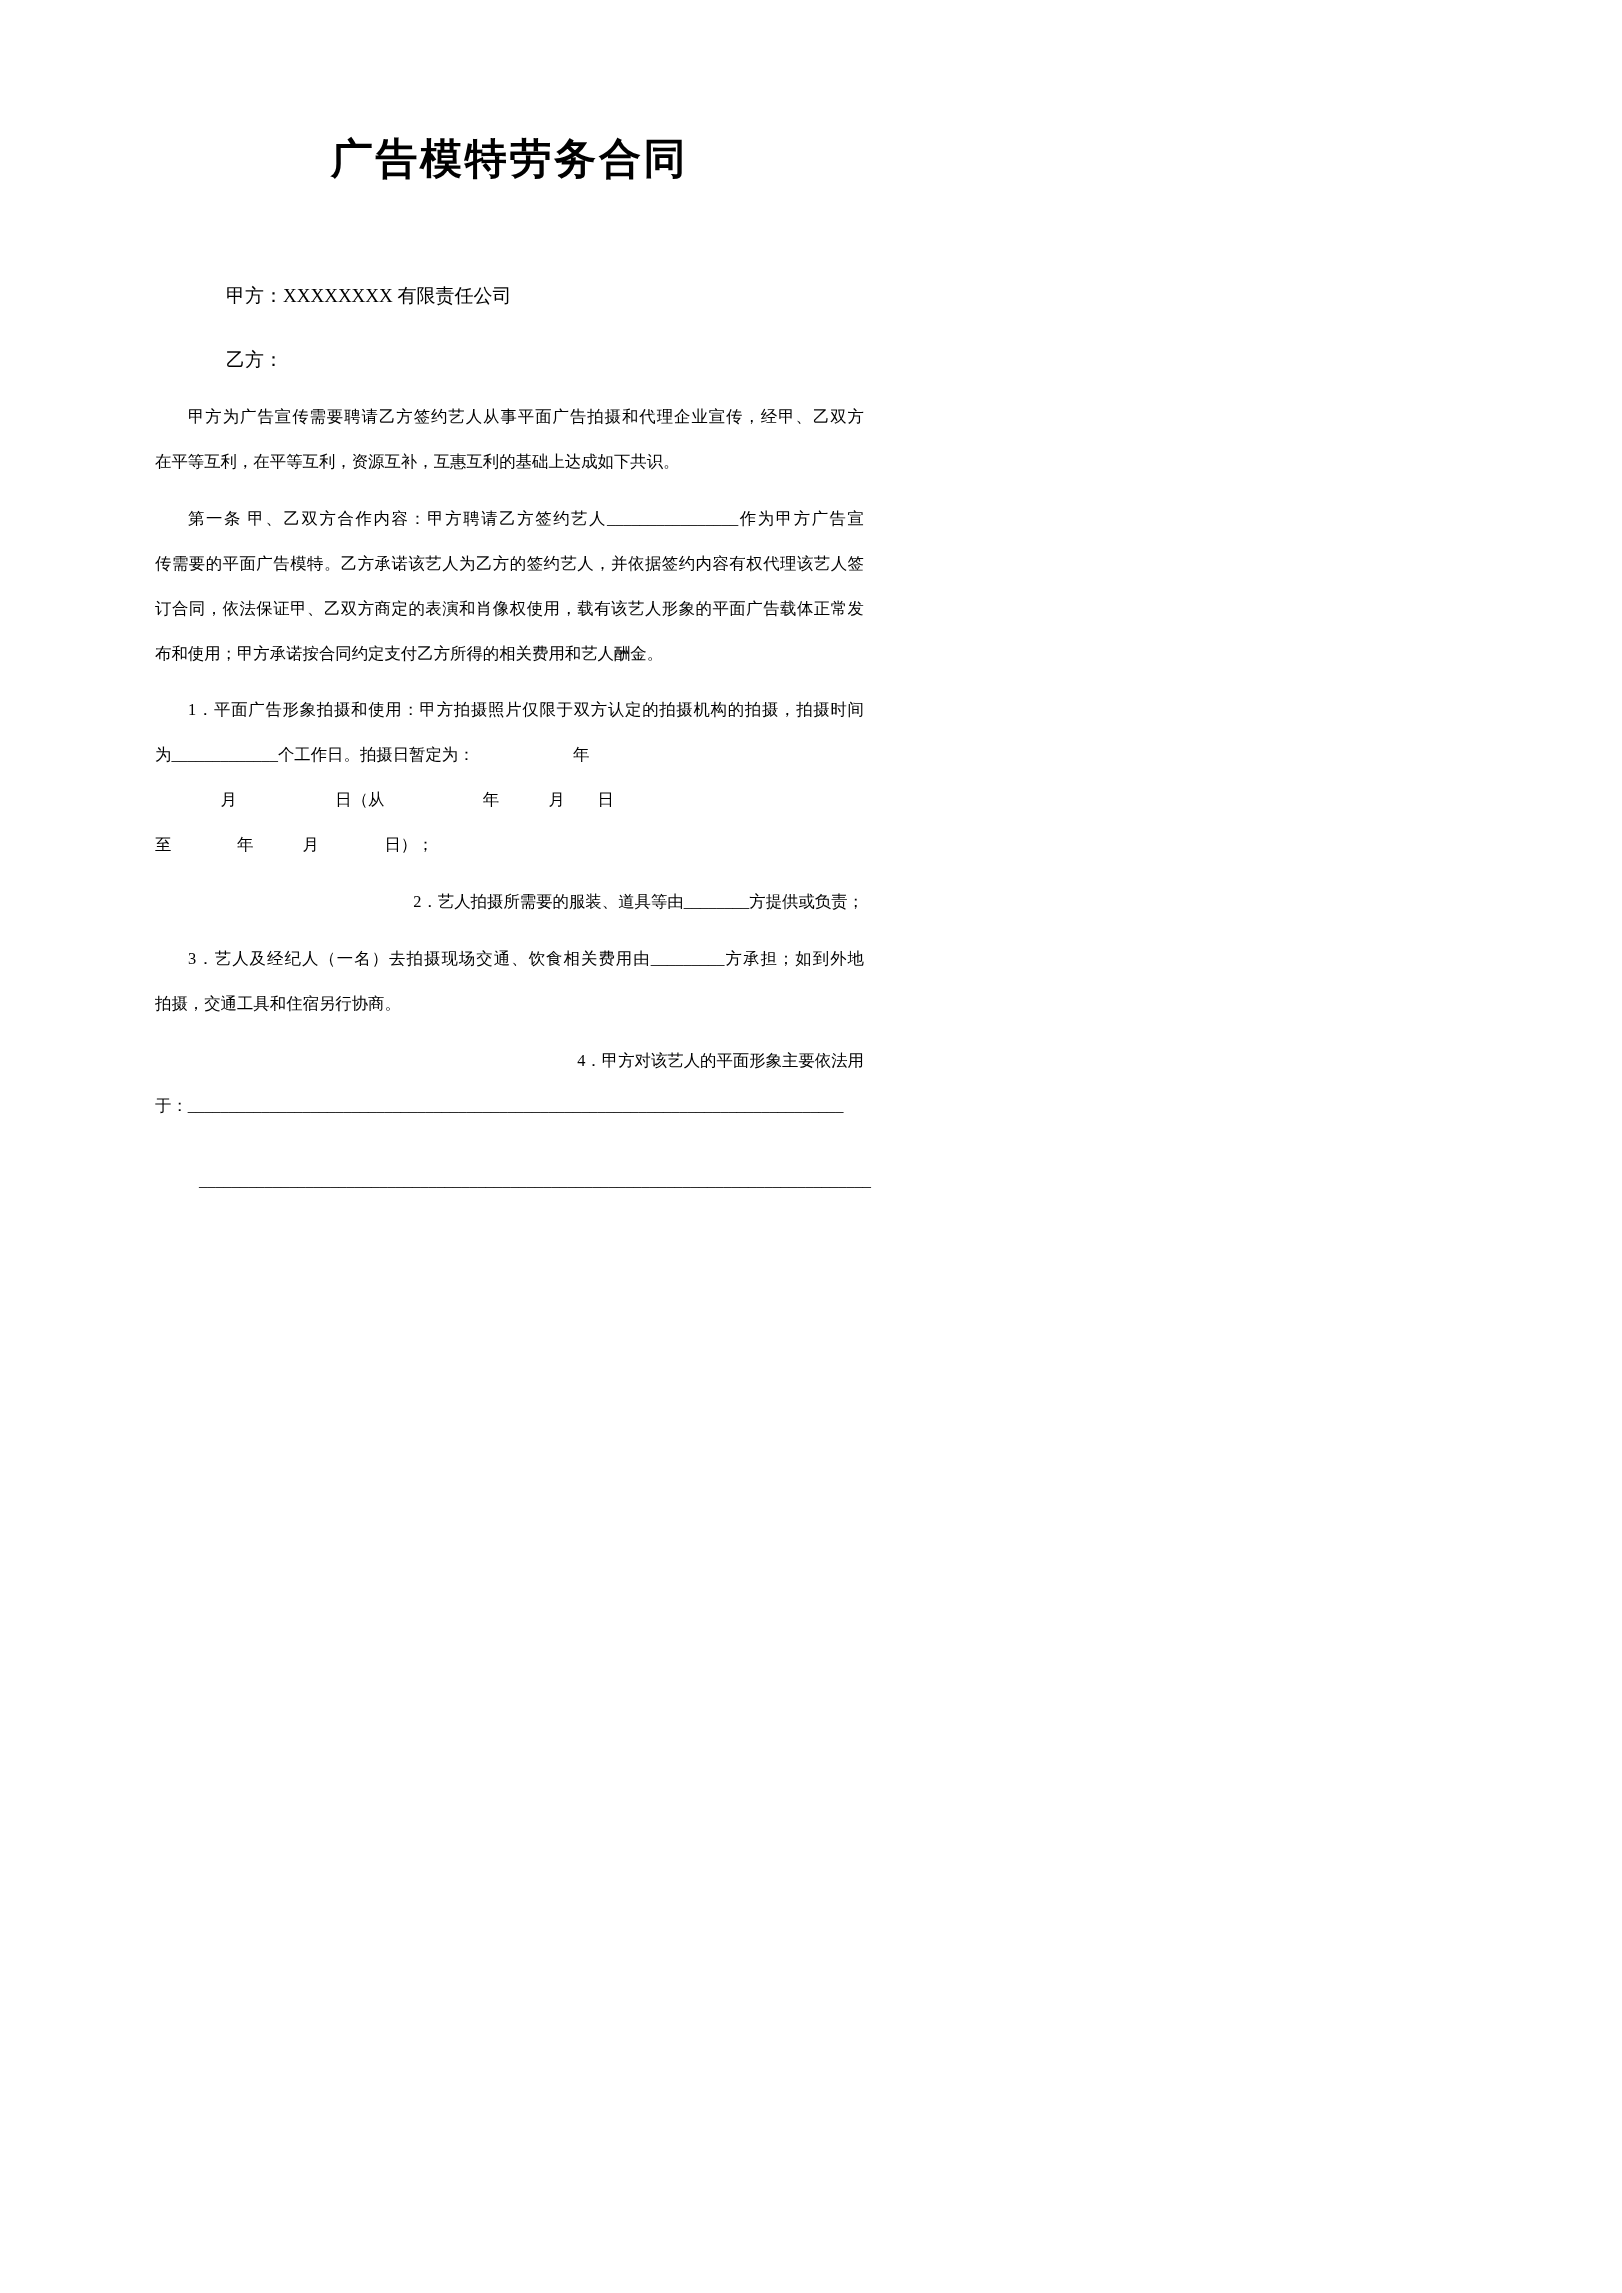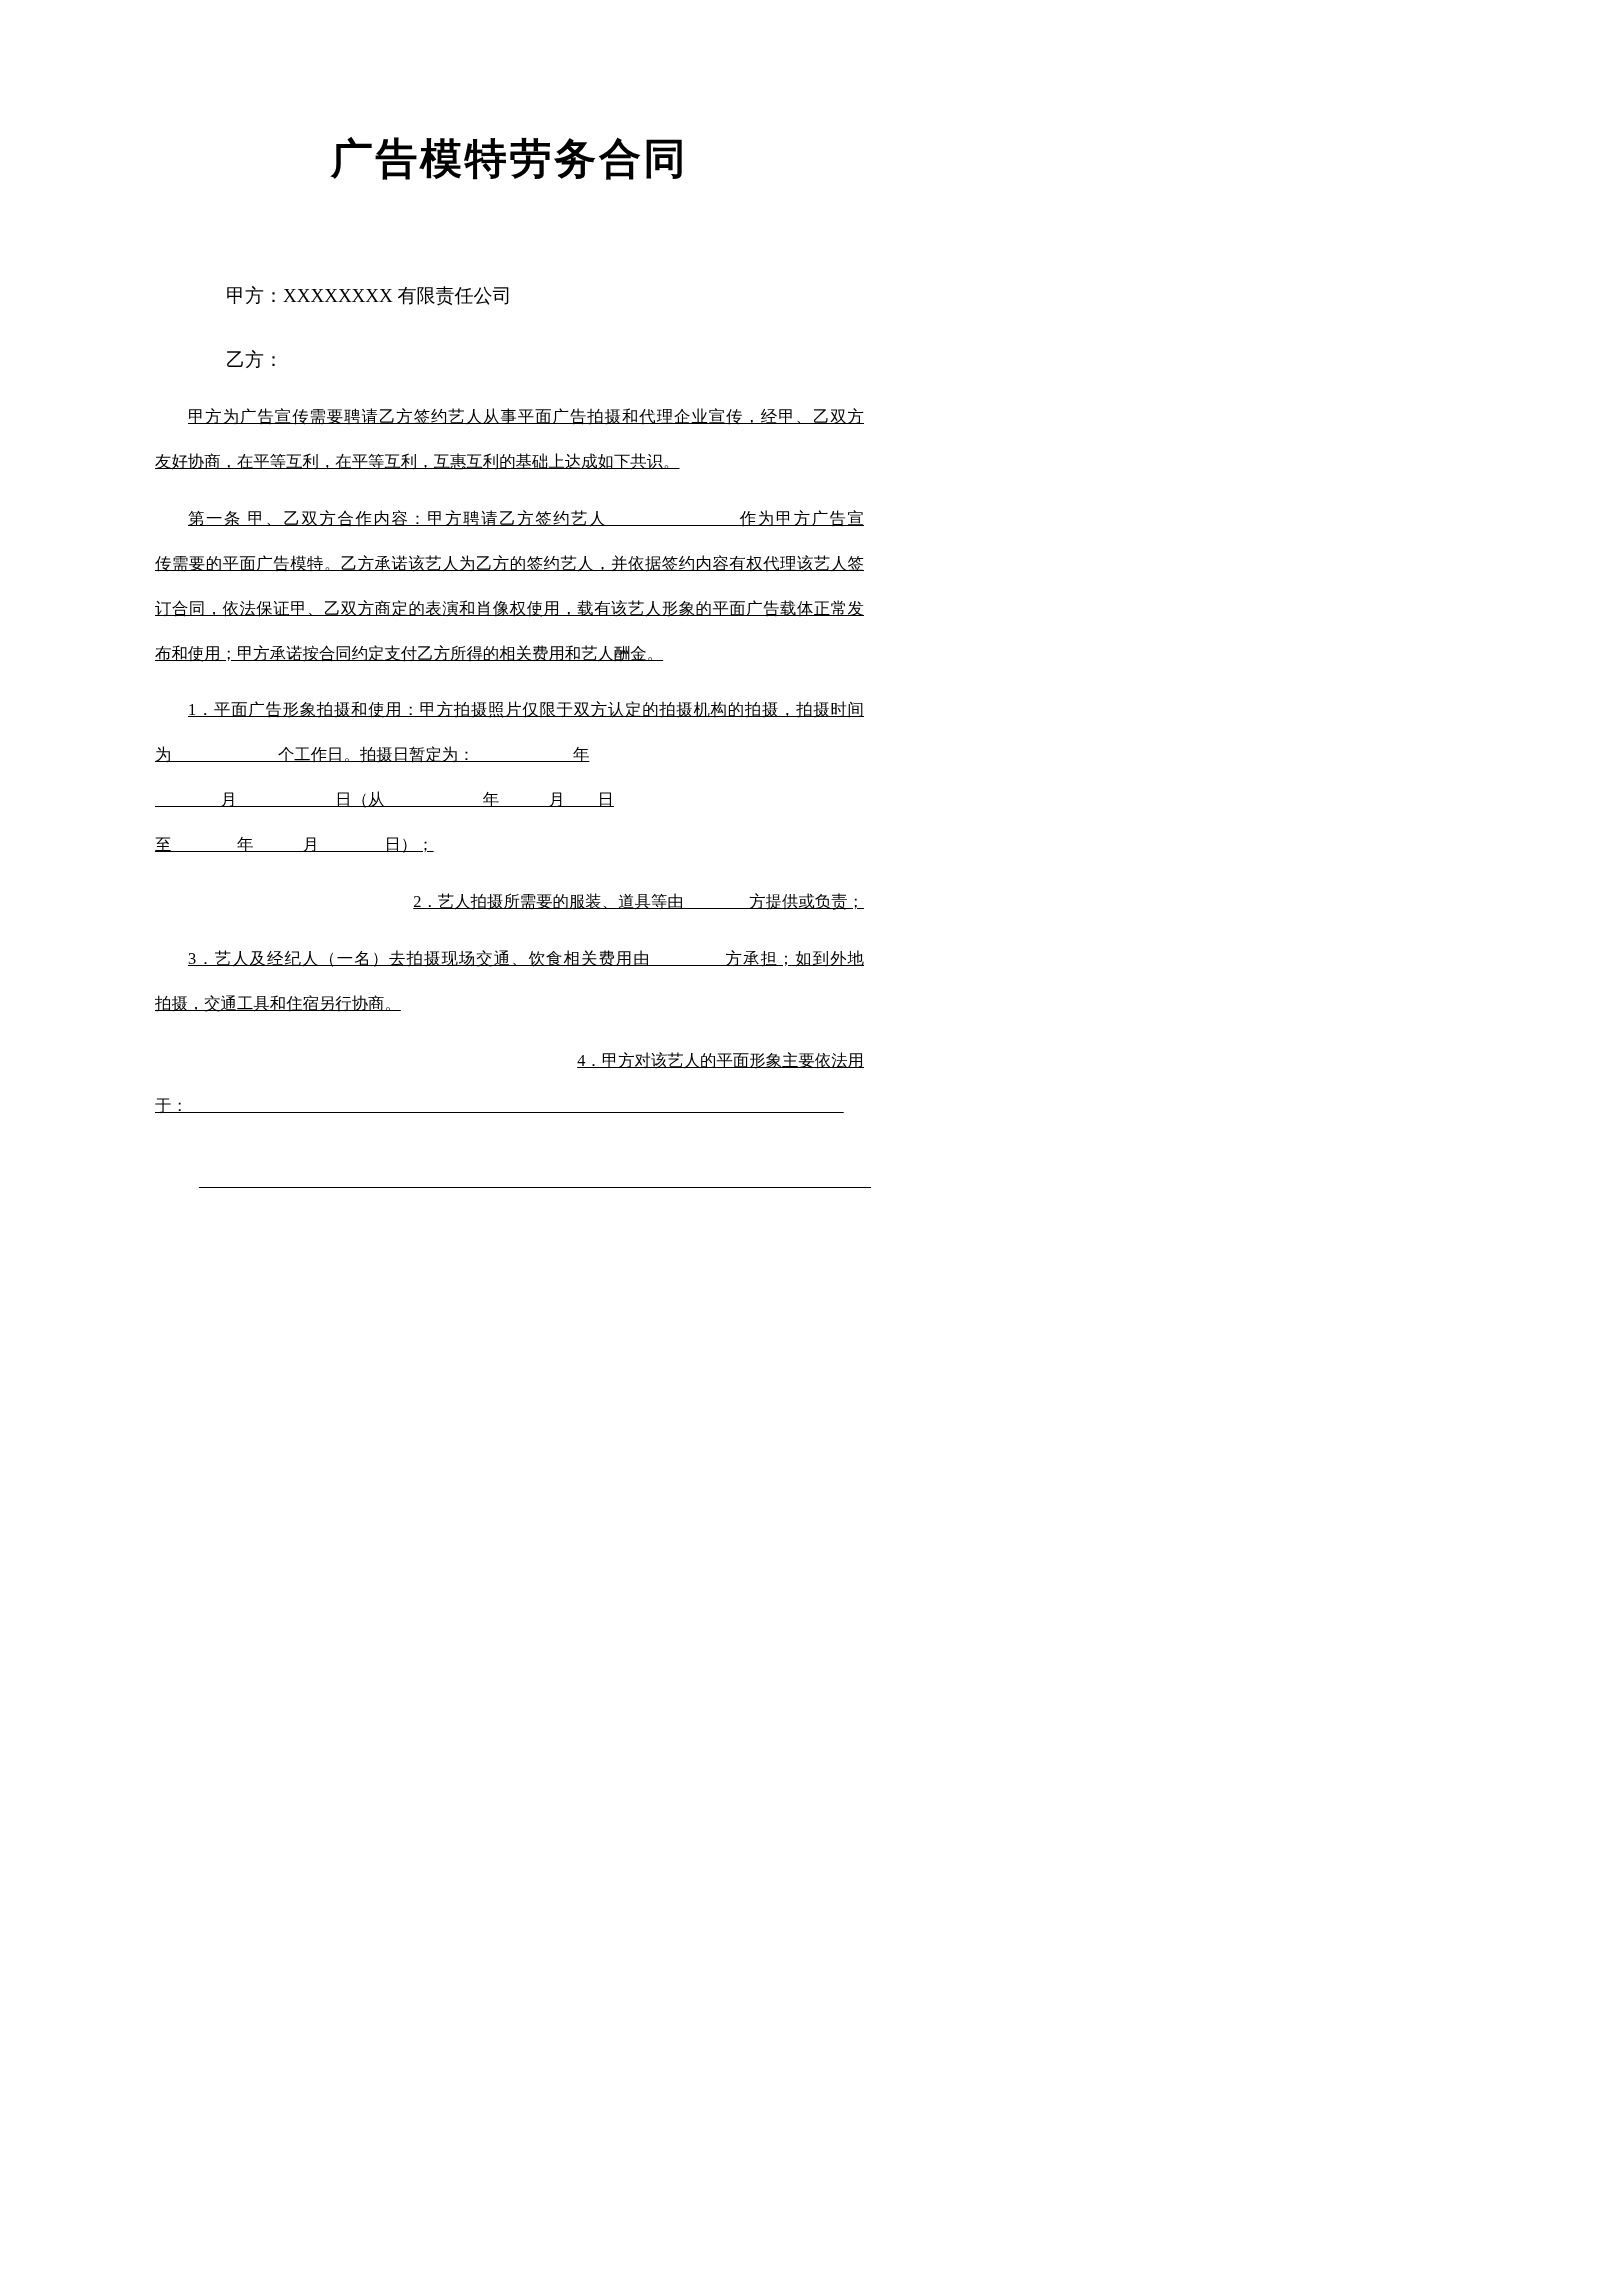--- a/index.html
+++ b/index.html
@@ -34,21 +34,21 @@
     margin: 0 0 82px 0;
   }
   .party-line {
     font-size: 19px;
     font-weight: 400;
     line-height: 45px;
     padding-left: 71px;
   }
   .party-a { margin: 0 0 19px 0; }
   .party-b { margin: 0; }
-  .para { margin: 11.8px 0 0 0; text-decoration: underline; }
+  .para { margin: 11.8px 0 0 0; }
   .ln {
     min-height: 45px;
     line-height: 45px;
   }
   
   .ind { text-indent: 33px; text-align: right; }
   
   .jl {
     text-align: justify;
     height: 45px;
@@ -71,21 +71,21 @@
   <div class="content">
 
     <div class="doc-title">广告模特劳务合同</div>
 
     <div class="party-line party-a">甲方：XXXXXXXX 有限责任公司</div>
 
     <div class="party-line party-b">乙方：</div>
 
     <div class="para">
       <div class="ln jl ind">甲方为广告宣传需要聘请乙方签约艺人从事平面广告拍摄和代理企业宣传，经甲、乙双方</div>
-      <div class="ln">友好协商，在平等互利，在平等互利，互惠互利的基础上达成如下共识。</div>
+      <div class="ln">在平等互利，在平等互利，资源互补，互惠互利的基础上达成如下共识。</div>
     </div>
 
     <div class="para">
       <div class="ln jl ind">第一条 甲、乙双方合作内容：甲方聘请乙方签约艺人________________作为甲方广告宣</div>
       <div class="ln jl">传需要的平面广告模特。乙方承诺该艺人为乙方的签约艺人，并依据签约内容有权代理该艺人签</div>
       <div class="ln jl">订合同，依法保证甲、乙双方商定的表演和肖像权使用，载有该艺人形象的平面广告载体正常发</div>
       <div class="ln">布和使用；甲方承诺按合同约定支付乙方所得的相关费用和艺人酬金。</div>
     </div>
 
 

